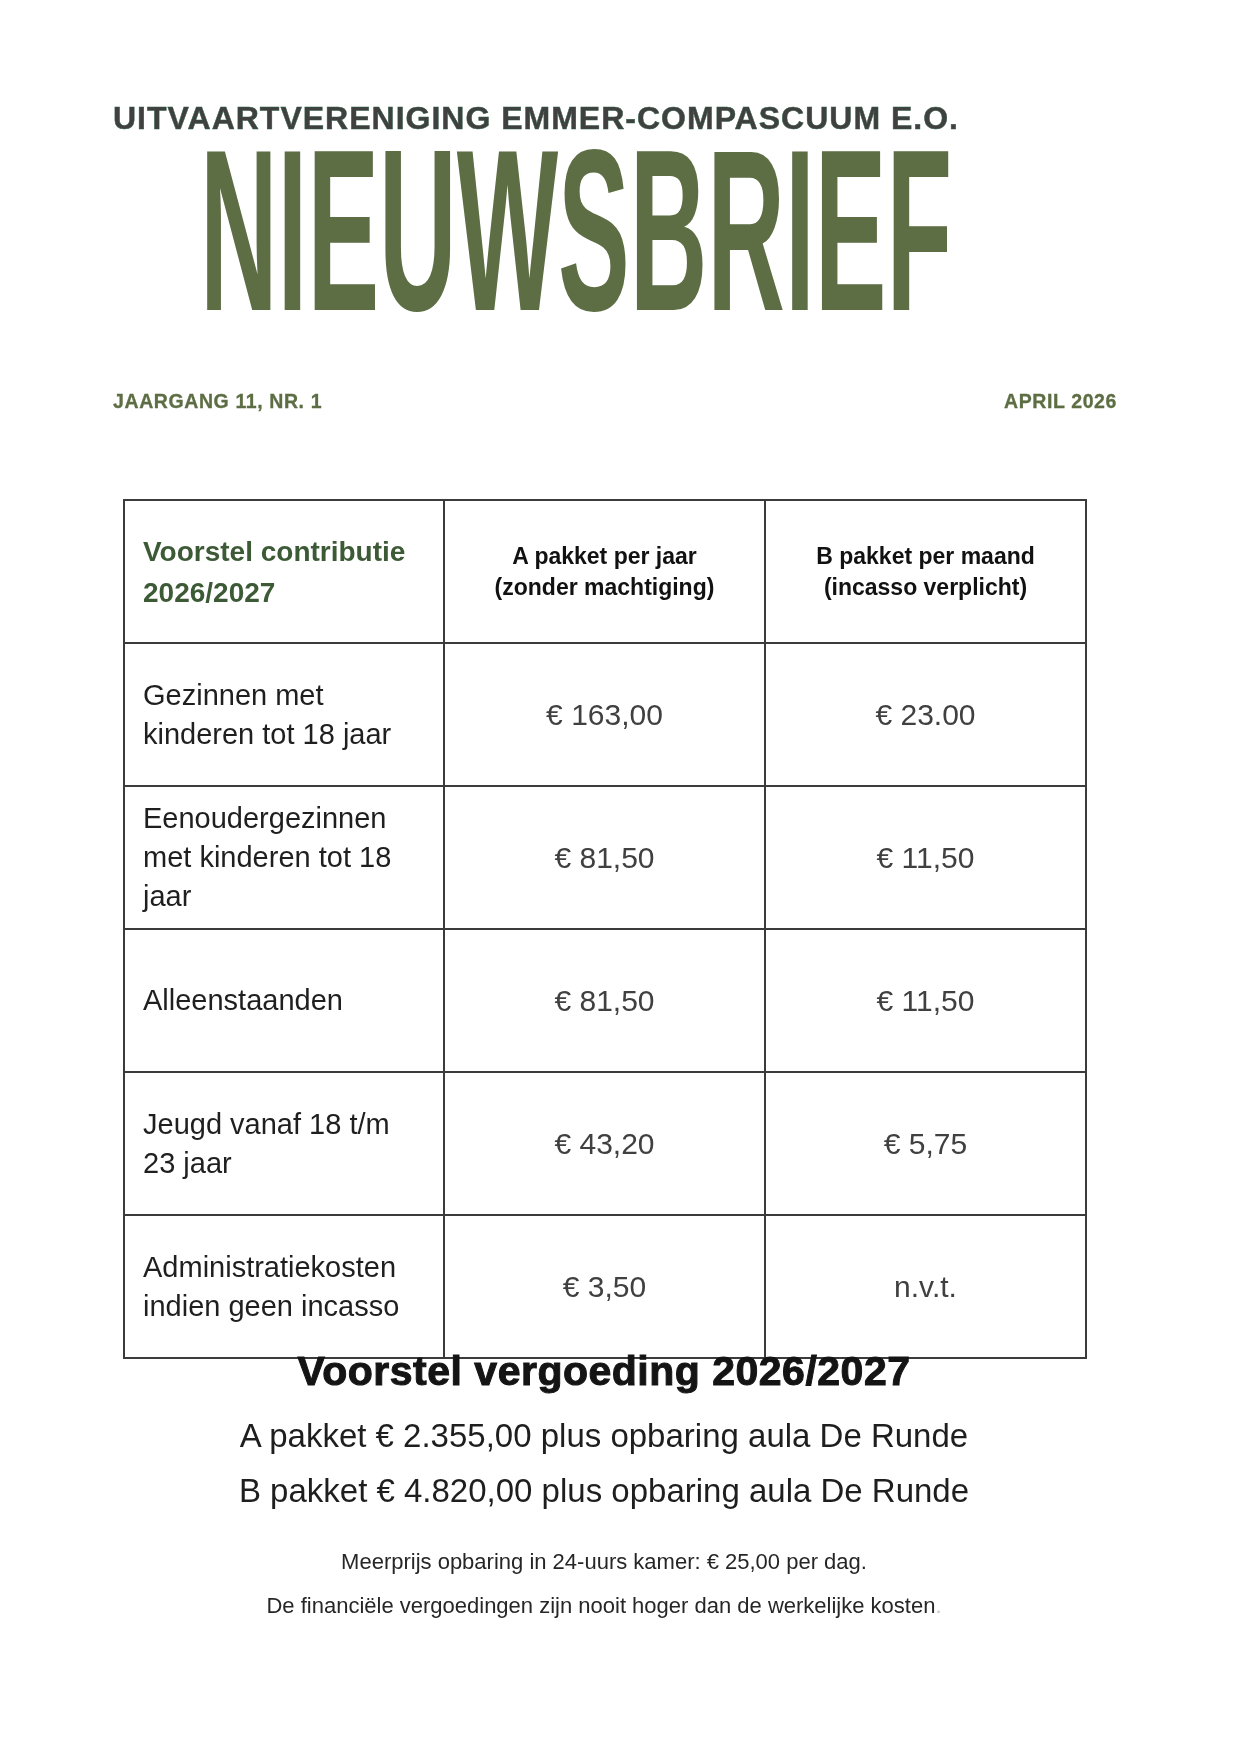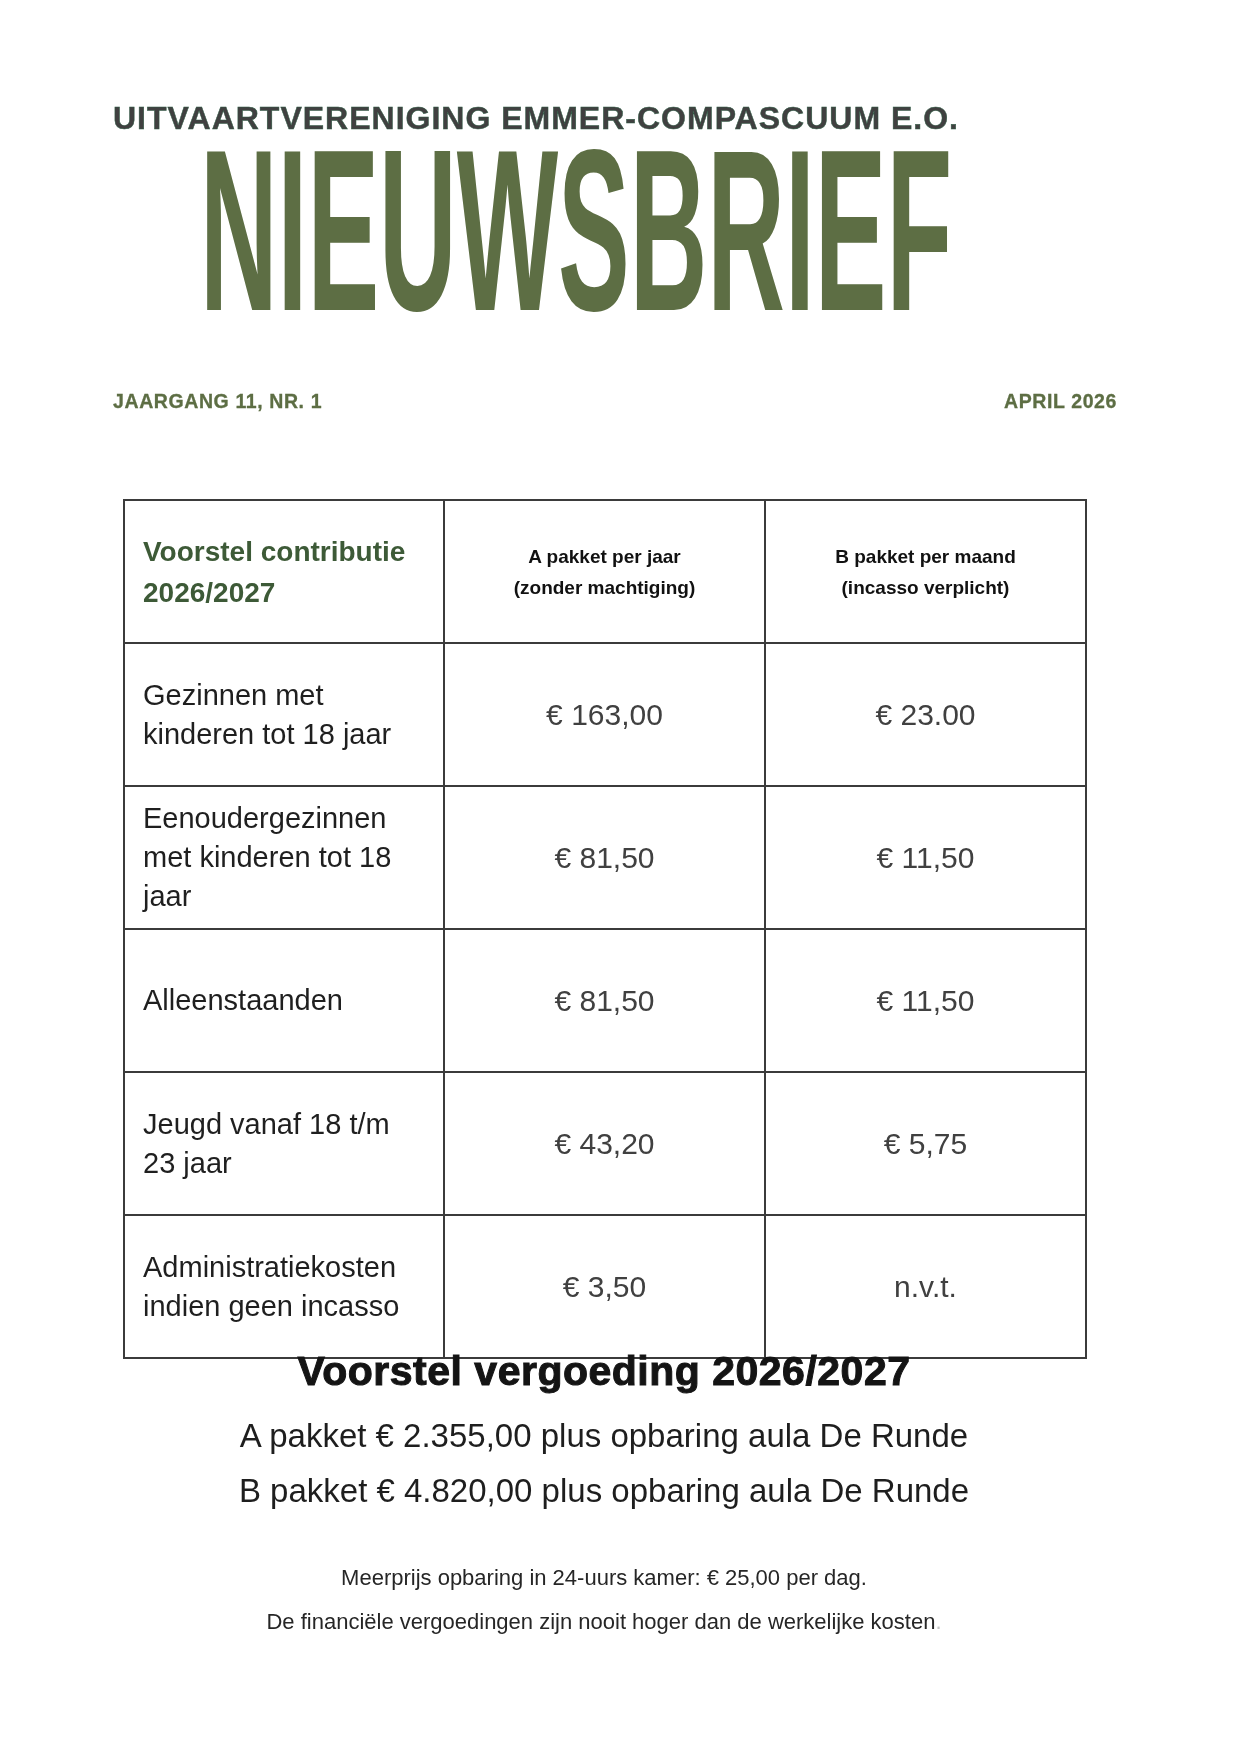--- a/index.html
+++ b/index.html
@@ -59,21 +59,21 @@
     border-top-color: #d8d8d8;
     border-left-color: #d8d8d8;
     padding: 14px 20px 14px 18px;
     font-size: 28px;
     font-weight: bold;
     line-height: 41px;
     color: #3d5a37;
   }
   td.colhead {
     text-align: center;
-    font-size: 19px;
+    font-size: 23px;
     font-weight: bold;
     line-height: 31px;
     color: #111111;
     padding: 6px 28px;
   }
   td.rowlabel {
     padding: 10px 24px 10px 18px;
     font-size: 29px;
     line-height: 39px;
     color: #1f1f1f;
@@ -105,21 +105,21 @@
     font-size: 33px;
     line-height: 44px;
     color: #1e1e1e;
   }
   .prop-line + .prop-line { margin-top: 11px; }
   .prop-note {
     font-size: 22px;
     line-height: 30px;
     color: #262626;
   }
-  .note-1 { margin-top: 50px; }
+  .note-1 { margin-top: 34px; }
   .note-2 { margin-top: 14px; }
   .faint-period { color: #c7c7c7; }
 </style>
 </head>
 <body>
 
 <div class="page">
 
   <div class="org-line">UITVAARTVERENIGING EMMER-COMPASCUUM E.O.</div>
 

